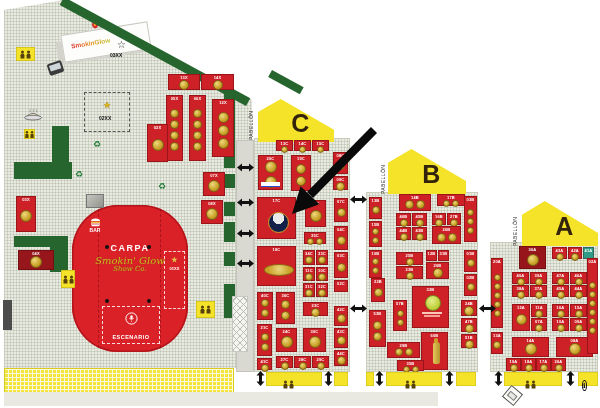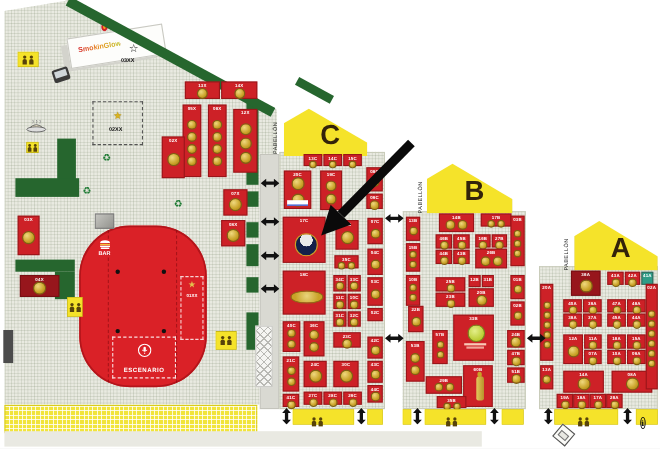--- a/index.html
+++ b/index.html
@@ -110,20 +110,25 @@
     <div class="cdot" style="left:75px;top:94px"></div>
     <div id="bar">
       <svg width="11" height="9" viewBox="0 0 11 9">
           <path d="M1 3 Q1 .5 5.5 .5 T10 3 Z" fill="#fff"></path>
           <rect x="1" y="3.6" width="9" height="1.4" fill="#f3c13a"></rect>
           <rect x="1" y="5.4" width="9" height="1.2" fill="#fff"></rect>
           <rect x="1.5" y="7" width="8" height="1.3" rx=".6" fill="#fff"></rect>
         </svg>
       <span style="display:block">BAR</span>
     </div>
+    <div id="carpa-title">CARPA</div>
+    <div id="carpa-script">
+      <span class="l1">Smokin' Glow</span>
+      <span class="l2">Show Co.</span>
+    </div>
     <div id="zone01">
       <div class="st">★</div>
       <span>01XX</span>
     </div>
     <div id="escenario">
       <svg style="position:absolute;left:22px;top:5px" width="13" height="13" viewBox="0 0 13 13">
           <circle cx="6.5" cy="6.5" r="5.6" fill="none" stroke="#fff" stroke-width="1"></circle>
           <rect x="5.4" y="3.2" width="2.2" height="4" rx="1.1" fill="#fff"></rect>
           <path d="M4.2 6.2q2.3 2.6 4.6 0" stroke="#fff" stroke-width=".8" fill="none"></path>
           <line x1="6.5" y1="8.6" x2="6.5" y2="9.8" stroke="#fff" stroke-width=".8"></line>

